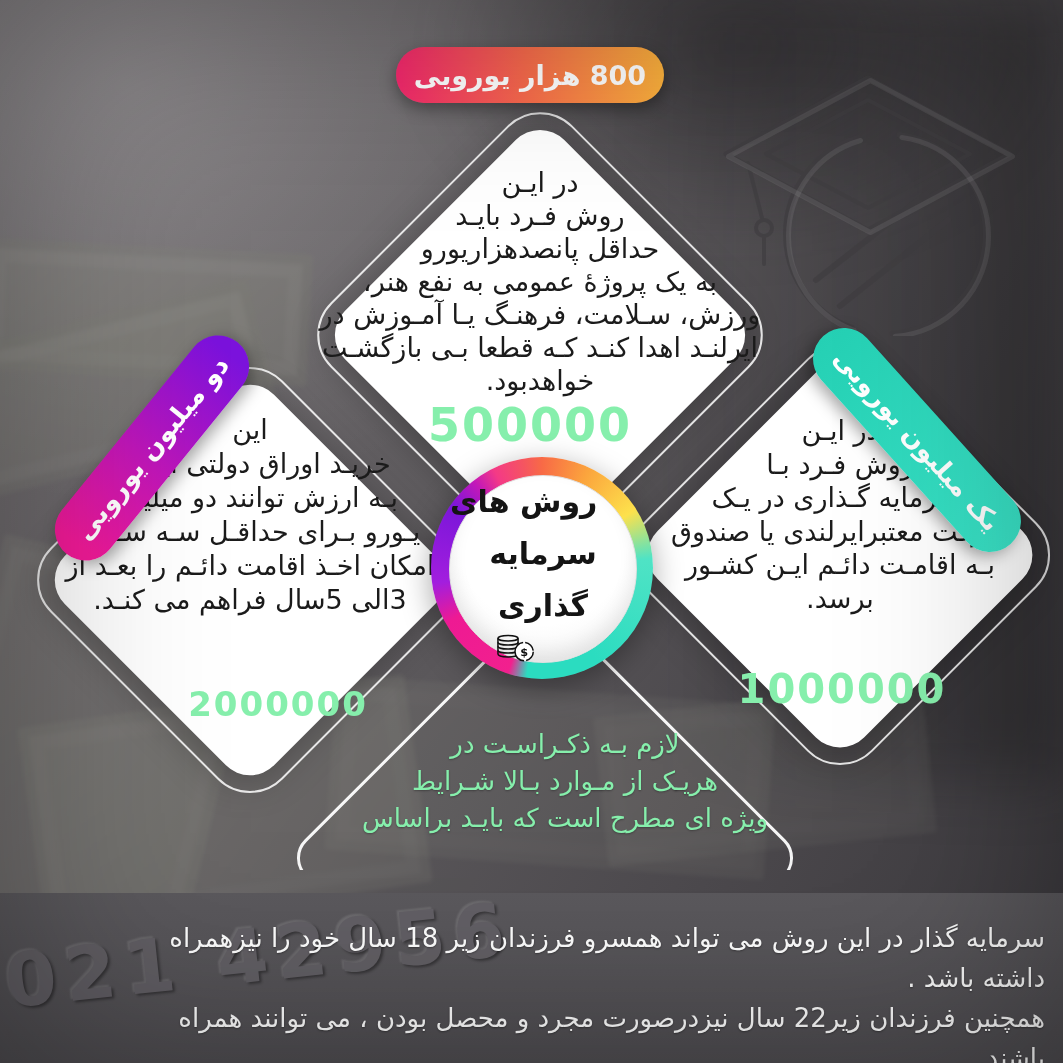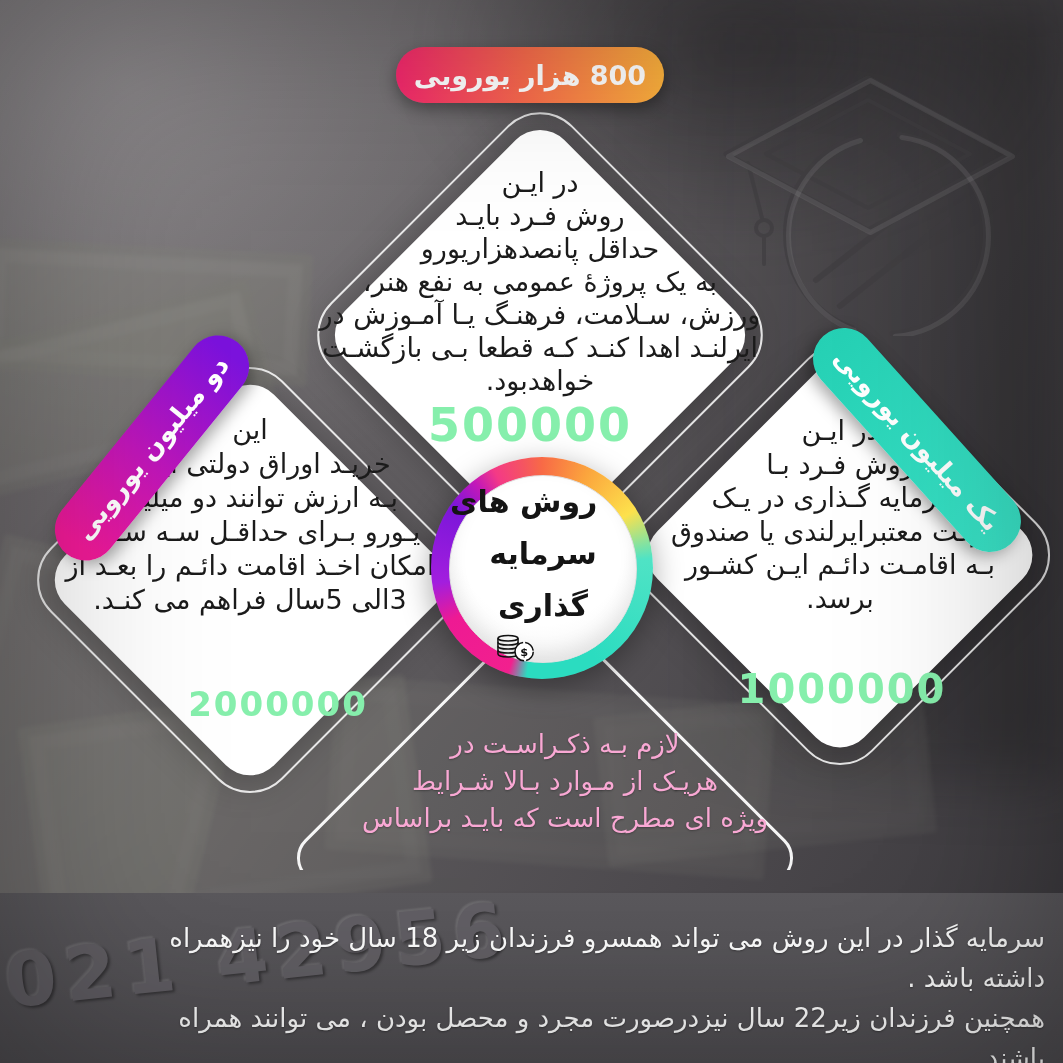--- a/index.html
+++ b/index.html
@@ -51,21 +51,21 @@
   .g-left{left:108px;top:684px;width:340px;font-size:34px;}
   .g-right{left:672px;top:666px;width:340px;font-size:40px;}
   
   .card-text{position:absolute;direction:rtl;text-align:center;color:#1b1b1b;
     font-size:27px;line-height:33px;}
   .card-text .b,.note-text .b,.footer-text .b{font-weight:normal;}
   .t-top{left:315px;top:166px;width:450px;}
   .t-left{left:40px;top:413px;width:420px;line-height:34px;}
   .t-right{left:630px;top:414px;width:420px;line-height:33.5px;}
   .note-text{position:absolute;left:345px;top:726px;width:440px;direction:rtl;text-align:center;
-    color:#f9a8d4;font-size:26px;line-height:37px;text-shadow:0 1px 2px rgba(0,0,0,.3);}
+    color:#86efac;font-size:26px;line-height:37px;text-shadow:0 1px 2px rgba(0,0,0,.3);}
   
   .ring{position:absolute;left:431px;top:457px;width:222px;height:222px;border-radius:50%;
     background:conic-gradient(from 0deg,
       #f86a46 0deg,#fba43d 25deg,#fde14c 58deg,#4fe3c5 85deg,#2bdcc0 150deg,#2bdcc0 188deg,
       #f2208e 198deg,#ee1a93 240deg,#a21ede 262deg,#7b16d9 305deg,#c318b8 322deg,
       #f43a86 334deg,#f55560 350deg,#f86a46 360deg);
     box-shadow:0 8px 30px rgba(0,0,0,.35);}
   .hub{position:absolute;left:449px;top:475px;width:186px;height:186px;border-radius:50%;
     background:radial-gradient(circle at 50% 35%, #ffffff 55%, #ededed 100%);
     border:1px solid #e0e0e0;box-shadow:inset 0 -10px 18px rgba(0,0,0,.08);

